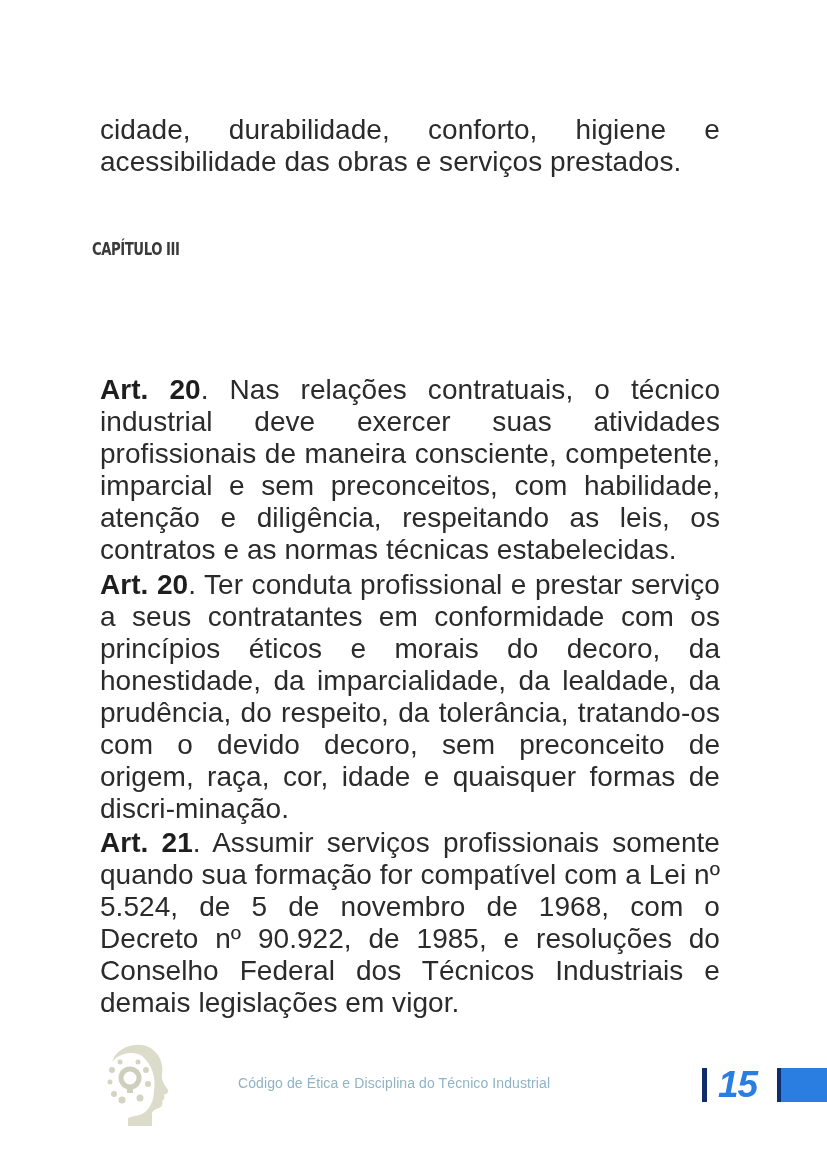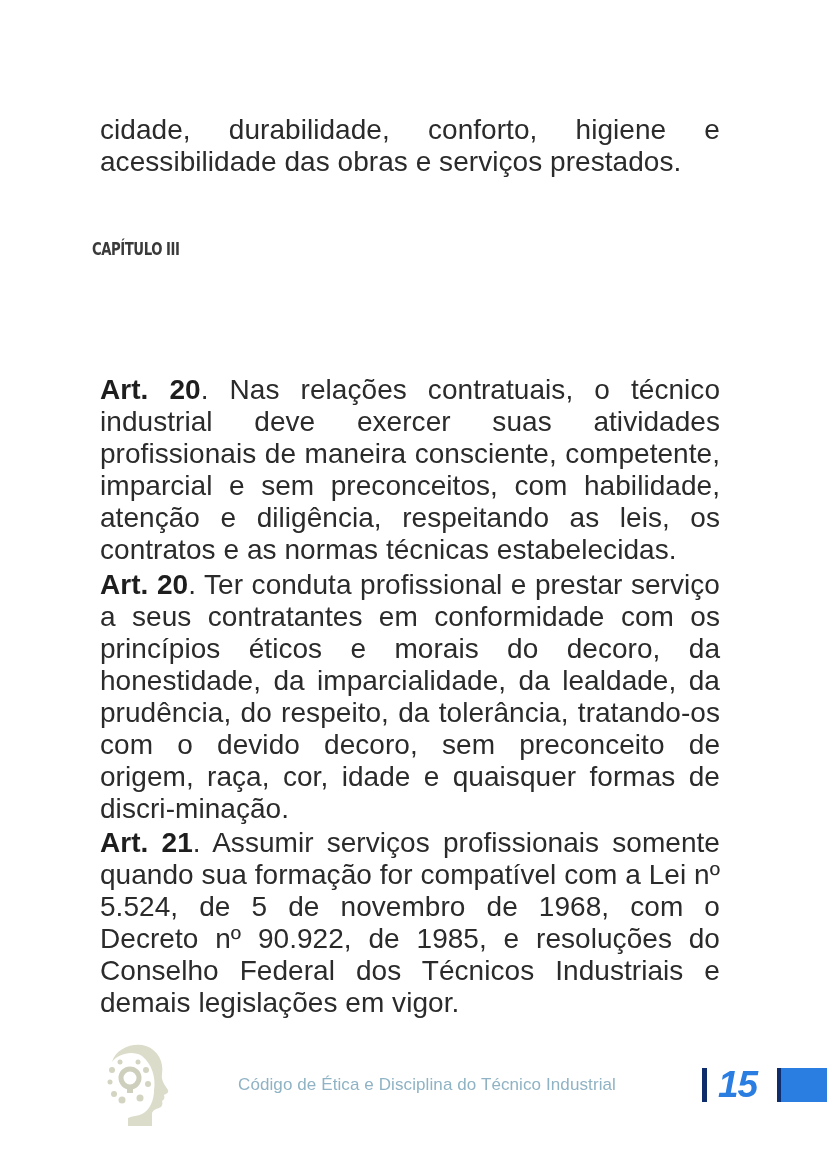--- a/index.html
+++ b/index.html
@@ -73,21 +73,21 @@
       position: absolute;
       left: 98px;
       top: 1040px;
       width: 72px;
       height: 86px;
     }
     .footer-title {
       position: absolute;
       left: 238px;
       top: 1075px;
-      font-size: 17px;
+      font-size: 14px;
       color: #8fb3c4;
       letter-spacing: 0.1px;
     }
     .footer-bar-1 {
       position: absolute;
       left: 702px;
       top: 1068px;
       width: 5px;
       height: 34px;
       background: #0f2d6b;

